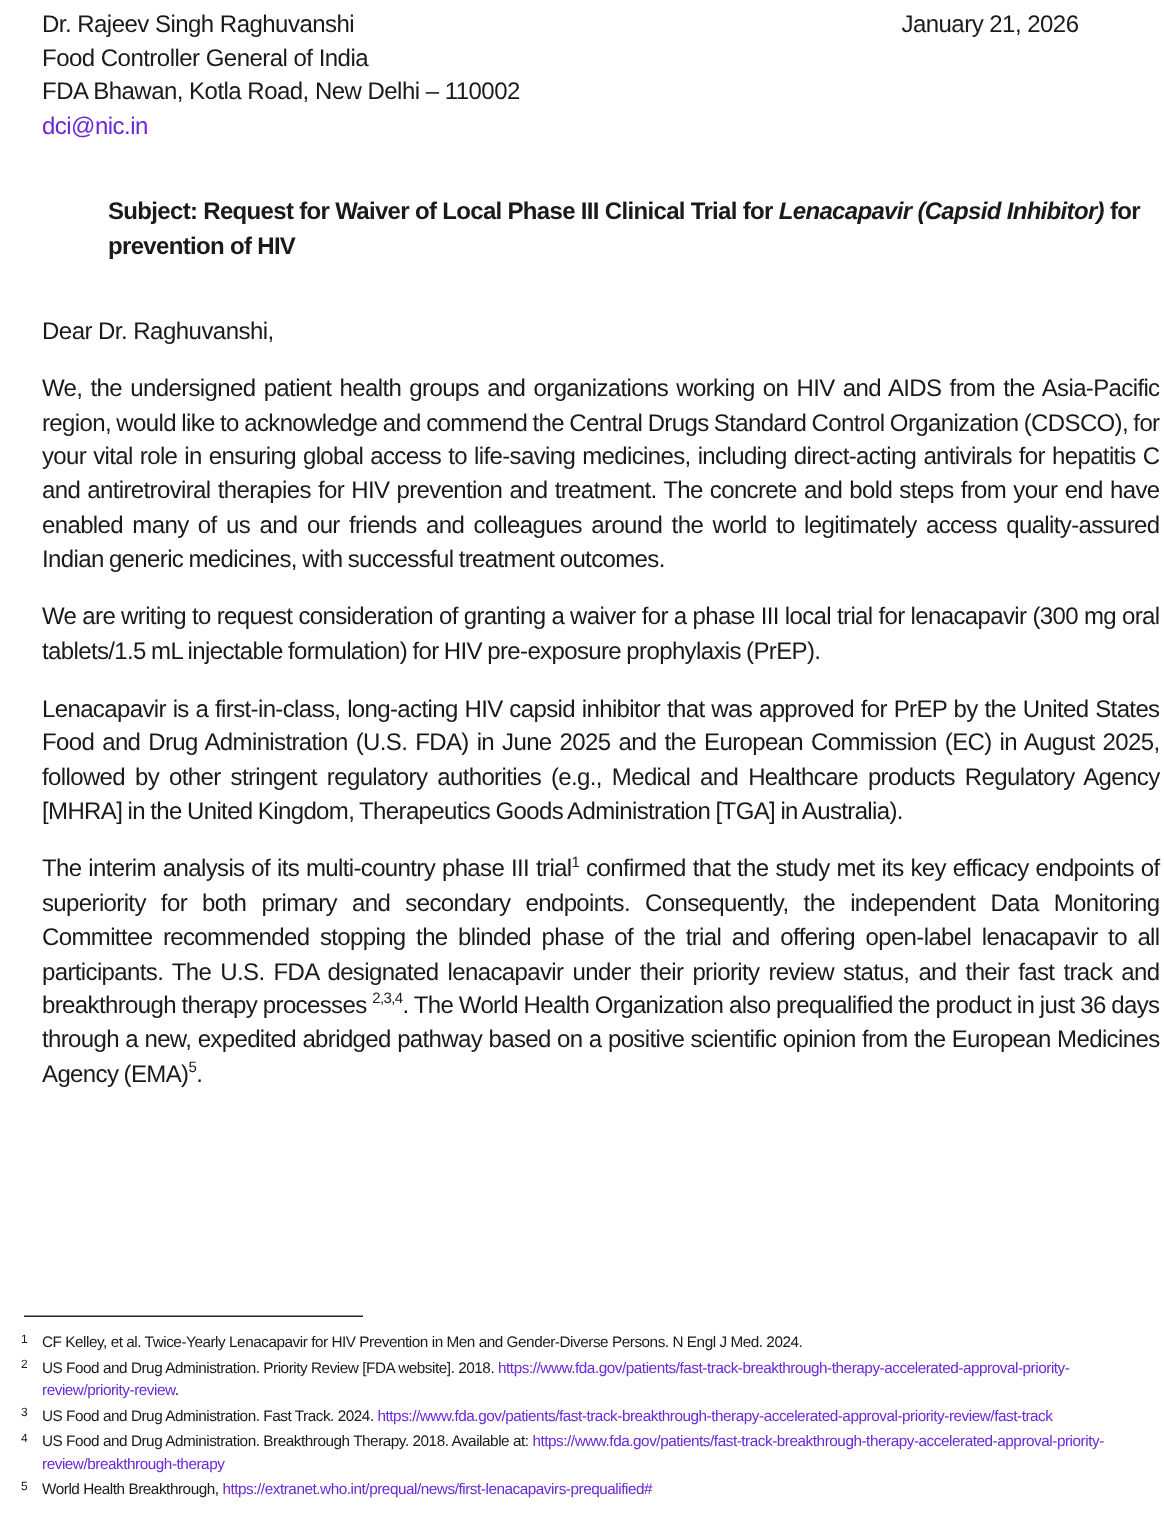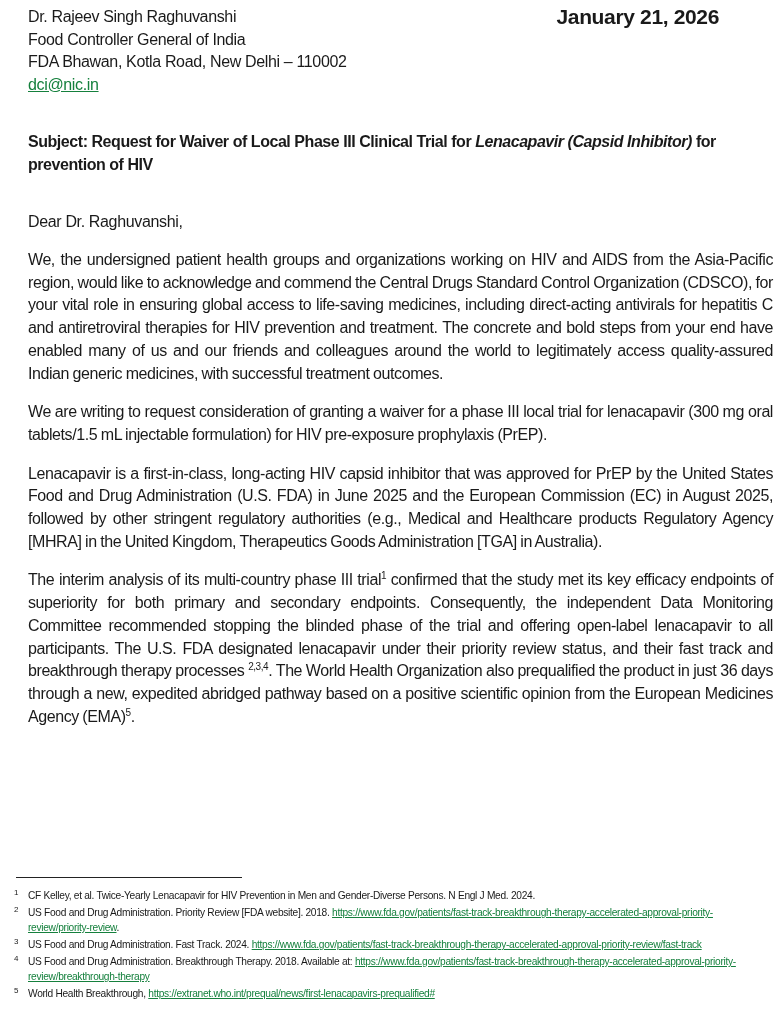--- a/index.html
+++ b/index.html
@@ -3,23 +3,23 @@
 <meta charset="utf-8">
 <style>
   html, body { margin: 0; padding: 0; background: #ffffff; }
   body {
     width: 776px; height: 1024px; overflow: hidden; position: relative;
     font-family: "Liberation Sans", sans-serif; color: #1a1a1a;
   }
   .page { position: absolute; left: 28px; top: 6px; width: 745px; }
   .addr { font-size: 16px; line-height: 22.5px; letter-spacing: -0.35px; }
   .addr-line { display: block; white-space: nowrap; }
-  .date { position: absolute; right: 54px; top: 0; font-size: 21px; line-height: 22.5px; letter-spacing: -0.35px; font-weight: bold; }
-  a, .link { color: #15803d; text-decoration: underline; }
-  .subject { margin-top: 34px; font-size: 16px; font-weight: bold; line-height: 23px; letter-spacing: -0.45px; }
+  .date { position: absolute; right: 54px; top: 0; font-size: 16px; line-height: 22.5px; letter-spacing: -0.35px; }
+  a, .link { color: #6d28d9; }
+  .subject { margin-top: 34px; font-size: 16px; font-weight: bold; line-height: 23px; letter-spacing: -0.45px; margin-left: 44px; }
   .salutation { margin-top: 34px; font-size: 16px; line-height: 23px; letter-spacing: -0.35px; }
   .para {
     font-size: 16px; line-height: 22.7px; text-align: justify;
     letter-spacing: -0.42px; word-spacing: -0.5px;
   }
   sup { font-size: 10px; line-height: 0; }
   .fn-rule { position: absolute; left: 16px; top: 877px; width: 226px; height: 1px; background: #222; }
   .footnotes { position: absolute; left: 14px; top: 888px; width: 750px; font-size: 10.2px; line-height: 15px; letter-spacing: -0.3px; }
   .fn { position: relative; padding-left: 14px; margin-bottom: 2px; }
   .fn .num { position: absolute; left: 0; top: -3px; font-size: 8px; }

